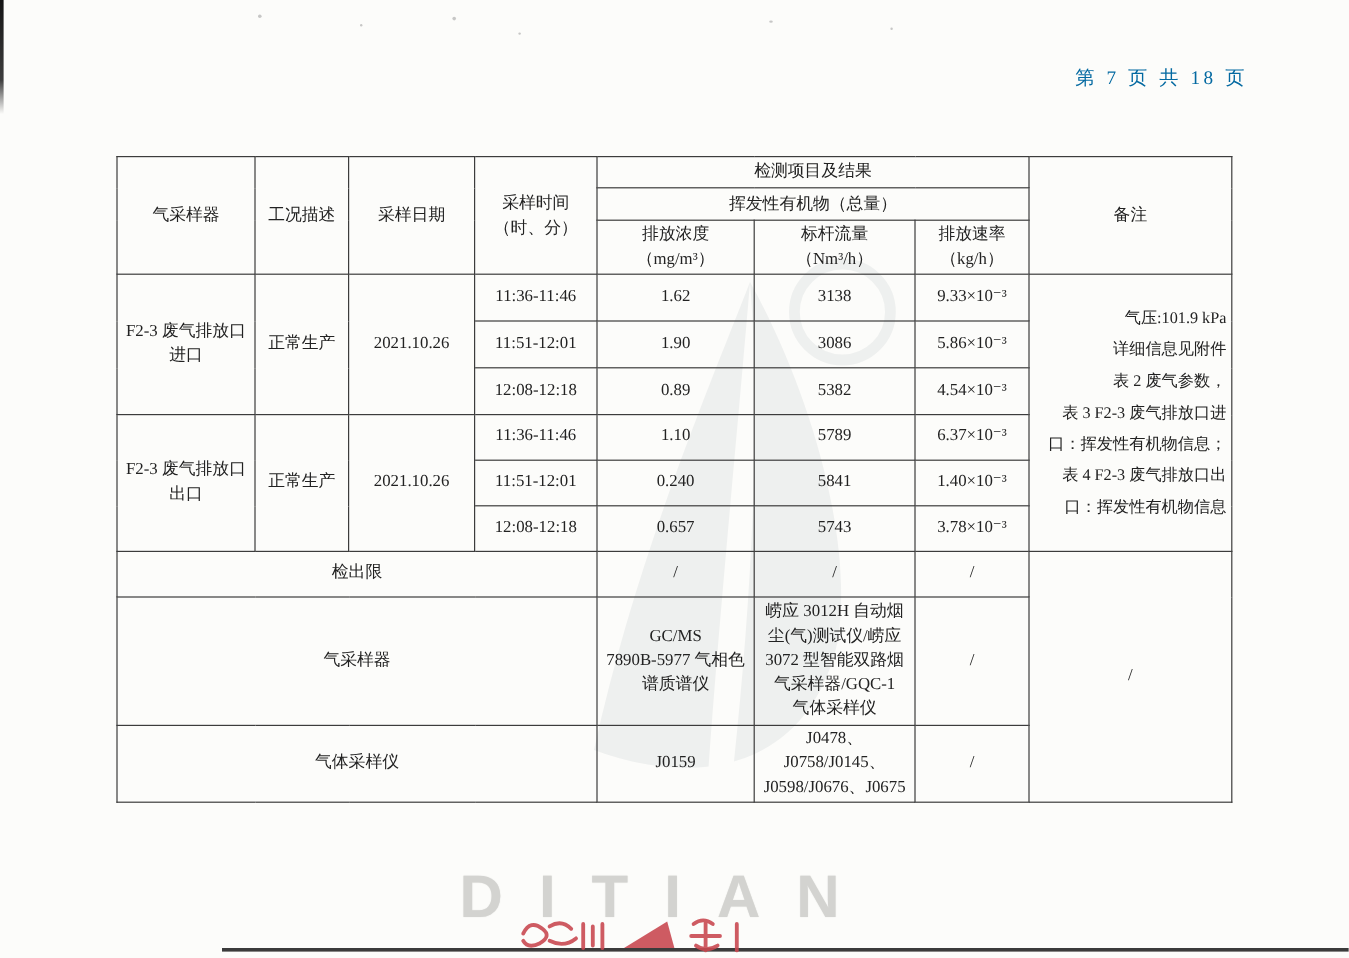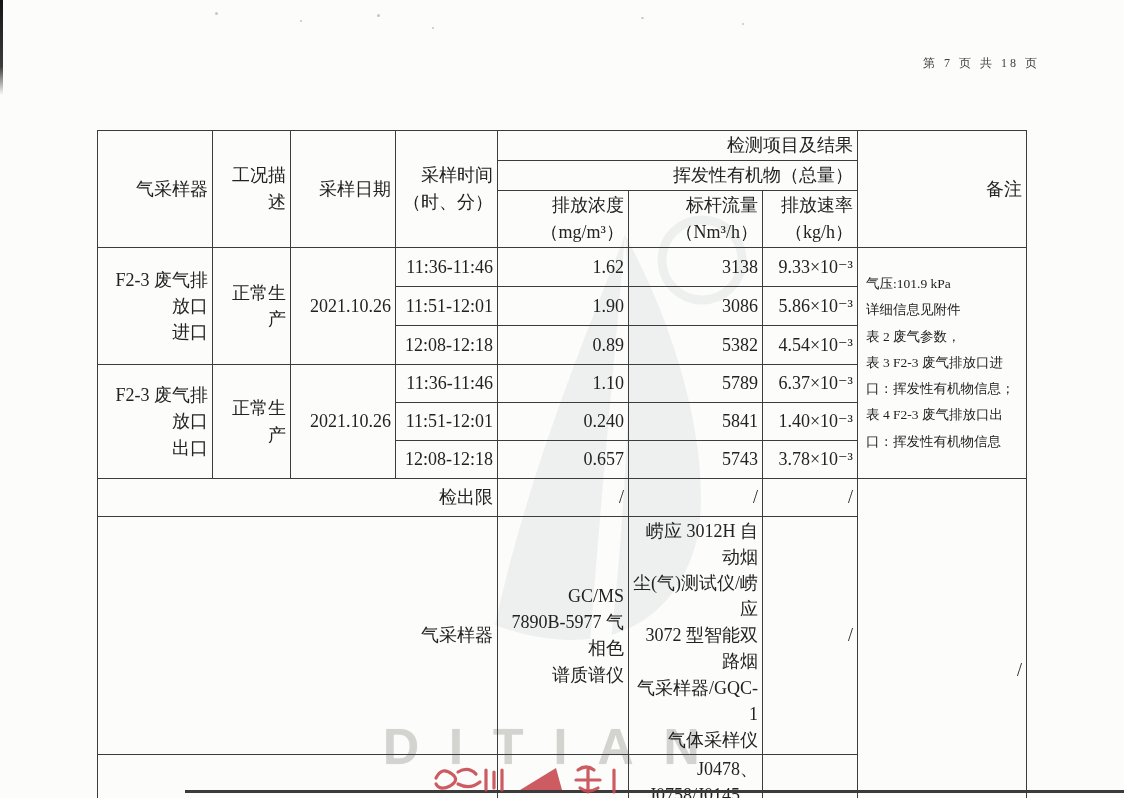--- a/index.html
+++ b/index.html
@@ -9,48 +9,48 @@
     font-family:"Liberation Serif","DejaVu Serif",serif;
     color:#262626;
   }
   
   .left-edge{position:absolute;left:0;top:0;width:3px;height:95px;background:linear-gradient(#141414,#3d3d3d 70%,rgba(60,60,60,0));z-index:5;}
   .bottom-line{position:absolute;left:185px;top:790px;width:939px;height:3px;background:#3b3b3b;z-index:5;}
   .speck{position:absolute;background:#9a9a9a;border-radius:50%;opacity:.55;z-index:5;}
 
   .page-number{
     position:absolute;top:55px;right:84px;
-    font-size:12px;letter-spacing:3px;color:#404040;z-index:4;font-family:Liberation Serif, serif;
+    font-size:16px;letter-spacing:3px;color:#0369a1;z-index:4;font-family:Liberation Serif, serif;
   }
 
   
   .wm-logo{position:absolute;left:440px;top:205px;z-index:1;opacity:.16;}
   .wm-text{
     position:absolute;left:383px;top:718px;z-index:1;
     font-family:Liberation Sans, sans-serif;
     font-weight:bold;font-size:50px;letter-spacing:30px;
     color:#d3d3d0;text-shadow:0 0 1px #e2e2df;
   }
   .stamp{position:absolute;left:428px;top:760px;z-index:6;filter:blur(.4px);opacity:.9;}
 
   
   .report-table{
     position:absolute;left:97px;top:130px;z-index:3;
     border-collapse:collapse;table-layout:fixed;
     background:transparent;
   }
   .report-table th,.report-table td{
     border:1px solid #3c3c3c;
-    font-weight:normal;font-size:18px;color:#222;
-    text-align:right;vertical-align:middle;
+    font-weight:normal;font-size:14px;color:#222;
+    text-align:center;vertical-align:middle;
     padding:1px 4px;white-space:pre-line;line-height:1.45;
     background:transparent;overflow:hidden;
   }
   .report-table .remark-cell{
-    text-align:left;padding:4px 4px 4px 8px;line-height:1.95;font-size:13.5px;
+    text-align:right;padding:4px 4px 4px 8px;line-height:1.95;font-size:13.5px;
   }
   .report-table .hdr{line-height:1.5;}
 </style>
 </head>
 <body>
 
 <div class="left-edge"></div>
 <div class="bottom-line"></div>
 <div class="speck" style="left:215px;top:12px;width:3px;height:3px;"></div>
 <div class="speck" style="left:300px;top:20px;width:2px;height:2px;"></div>

